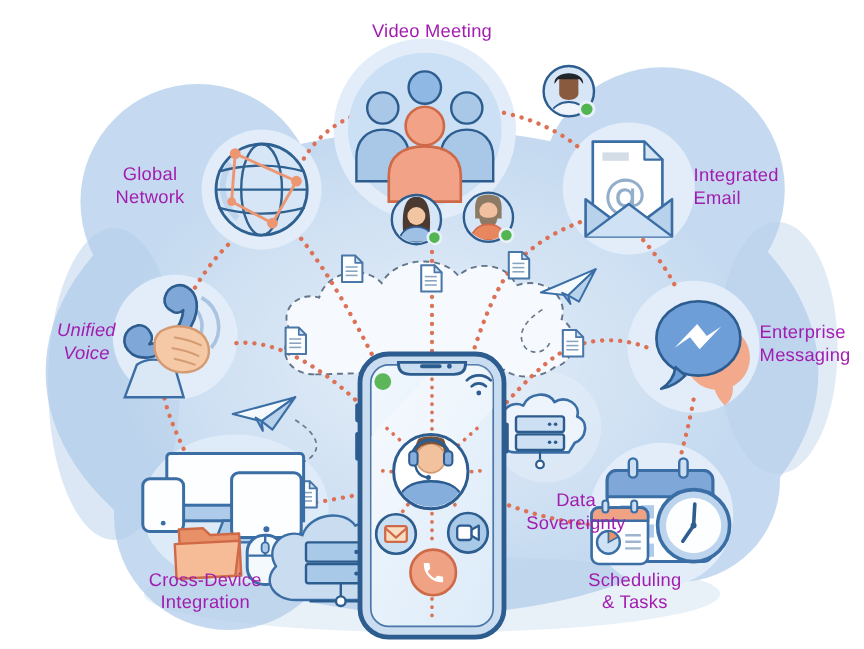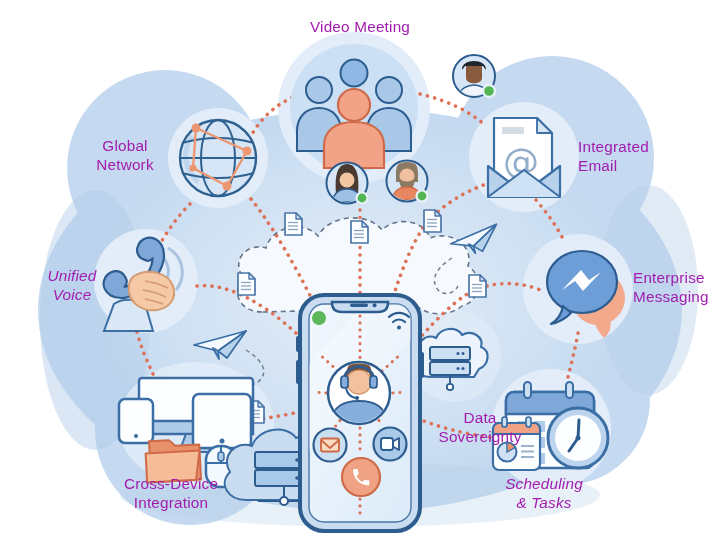--- a/index.html
+++ b/index.html
@@ -374,16 +374,16 @@
 <div class="label center" style="left:12px;top:266px;width:120px;font-style:italic;">Unified
 Voice</div>
 <div class="label" style="left:578px;top:137px;width:110px;">Integrated
 Email</div>
 <div class="label center" style="left:91px;top:474px;width:160px;">Cross-Device
 Integration</div>
 <div class="label" style="left:633px;top:268px;width:100px;">Enterprise
 Messaging</div>
 <div class="label center" style="left:420px;top:379px;width:120px;margin-top:29px;">Data
 Sovereignty</div>
-<div class="label center" style="left:474px;top:474px;width:140px;font-style:italic;">Scheduling
+<div class="label center" style="left:459px;top:474px;width:140px;">Scheduling
 &amp; Tasks</div>
 
 </div>
 
 </body></html>

